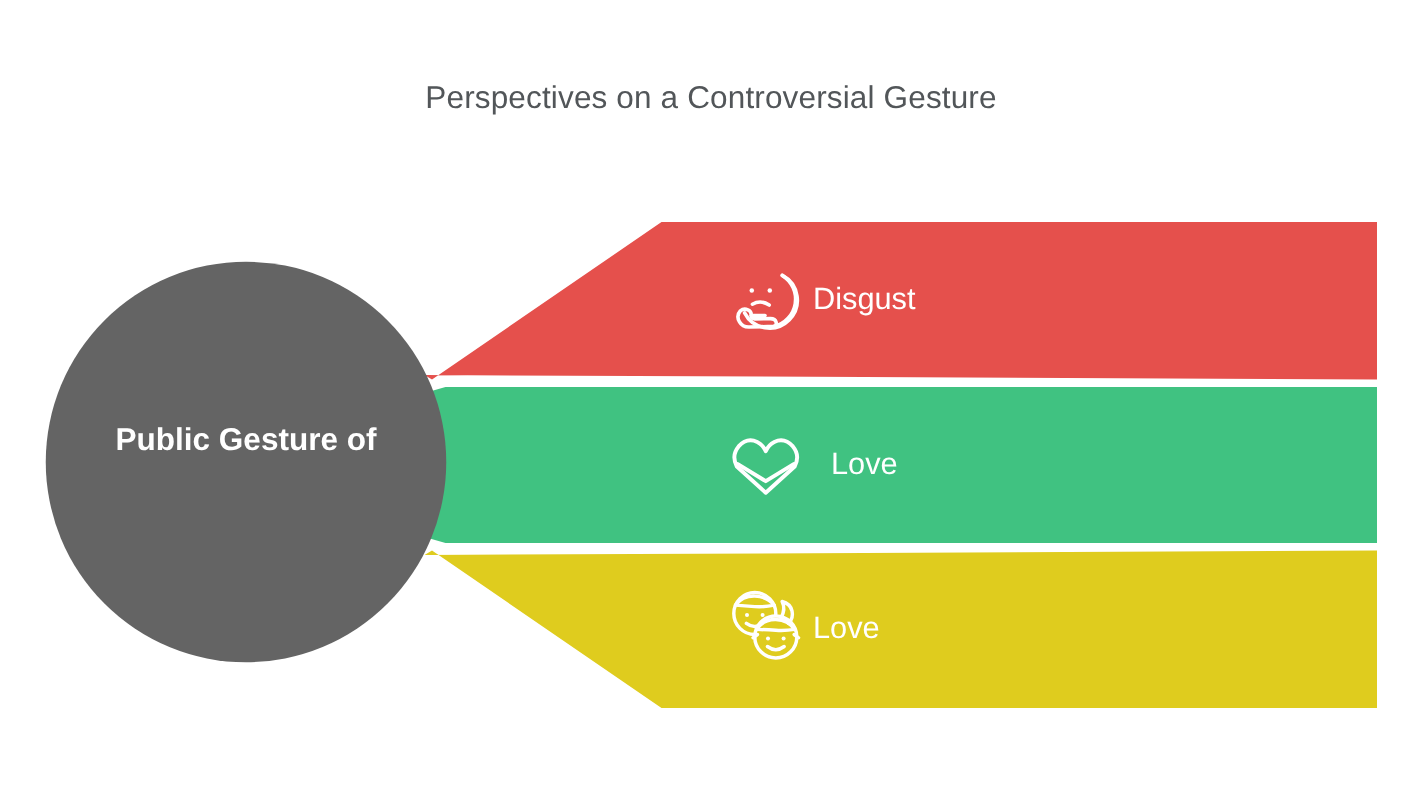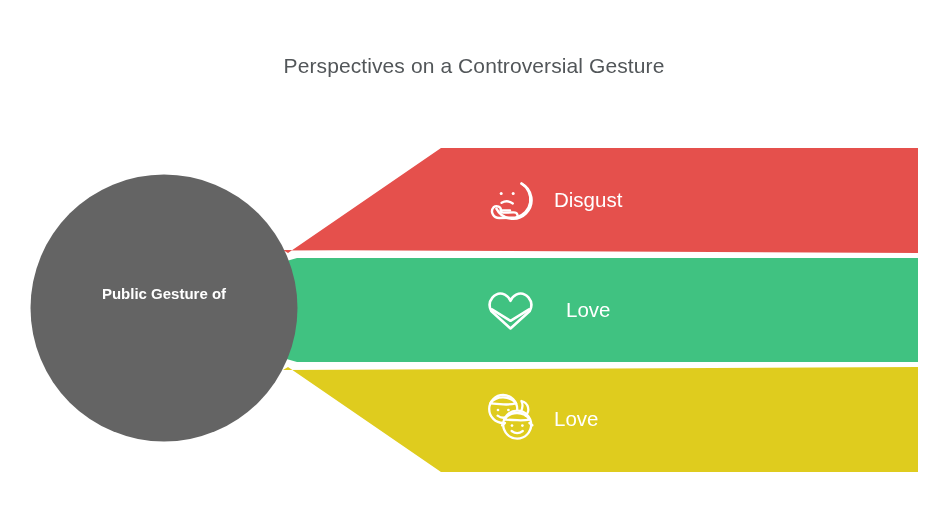--- a/index.html
+++ b/index.html
@@ -39,39 +39,39 @@
     top: 0;
   }
   .hub-label {
     position: absolute;
     left: 46px;
     top: 281px;
     width: 236px;
     text-align: center;
     color: #ffffff;
     font-weight: bold;
-    font-size: 15px;
+    font-size: 21px;
     line-height: 26px;
     font-family: "Liberation Sans", sans-serif;
     pointer-events: none;
   }
   .band-row {
     position: absolute;
     display: flex;
     align-items: center;
     pointer-events: none;
   }
   .band-icon {
     width: 46px;
     height: 46px;
     flex: 0 0 46px;
     display: block;
   }
   .band-text {
-    margin-left: 20px;
+    margin-left: 8px;
     color: #ffffff;
     font-size: 20.5px;
     font-family: "Liberation Sans", sans-serif;
     white-space: nowrap;
   }
 </style>
 </head>
 <body>
 
 <div id="canvas">

